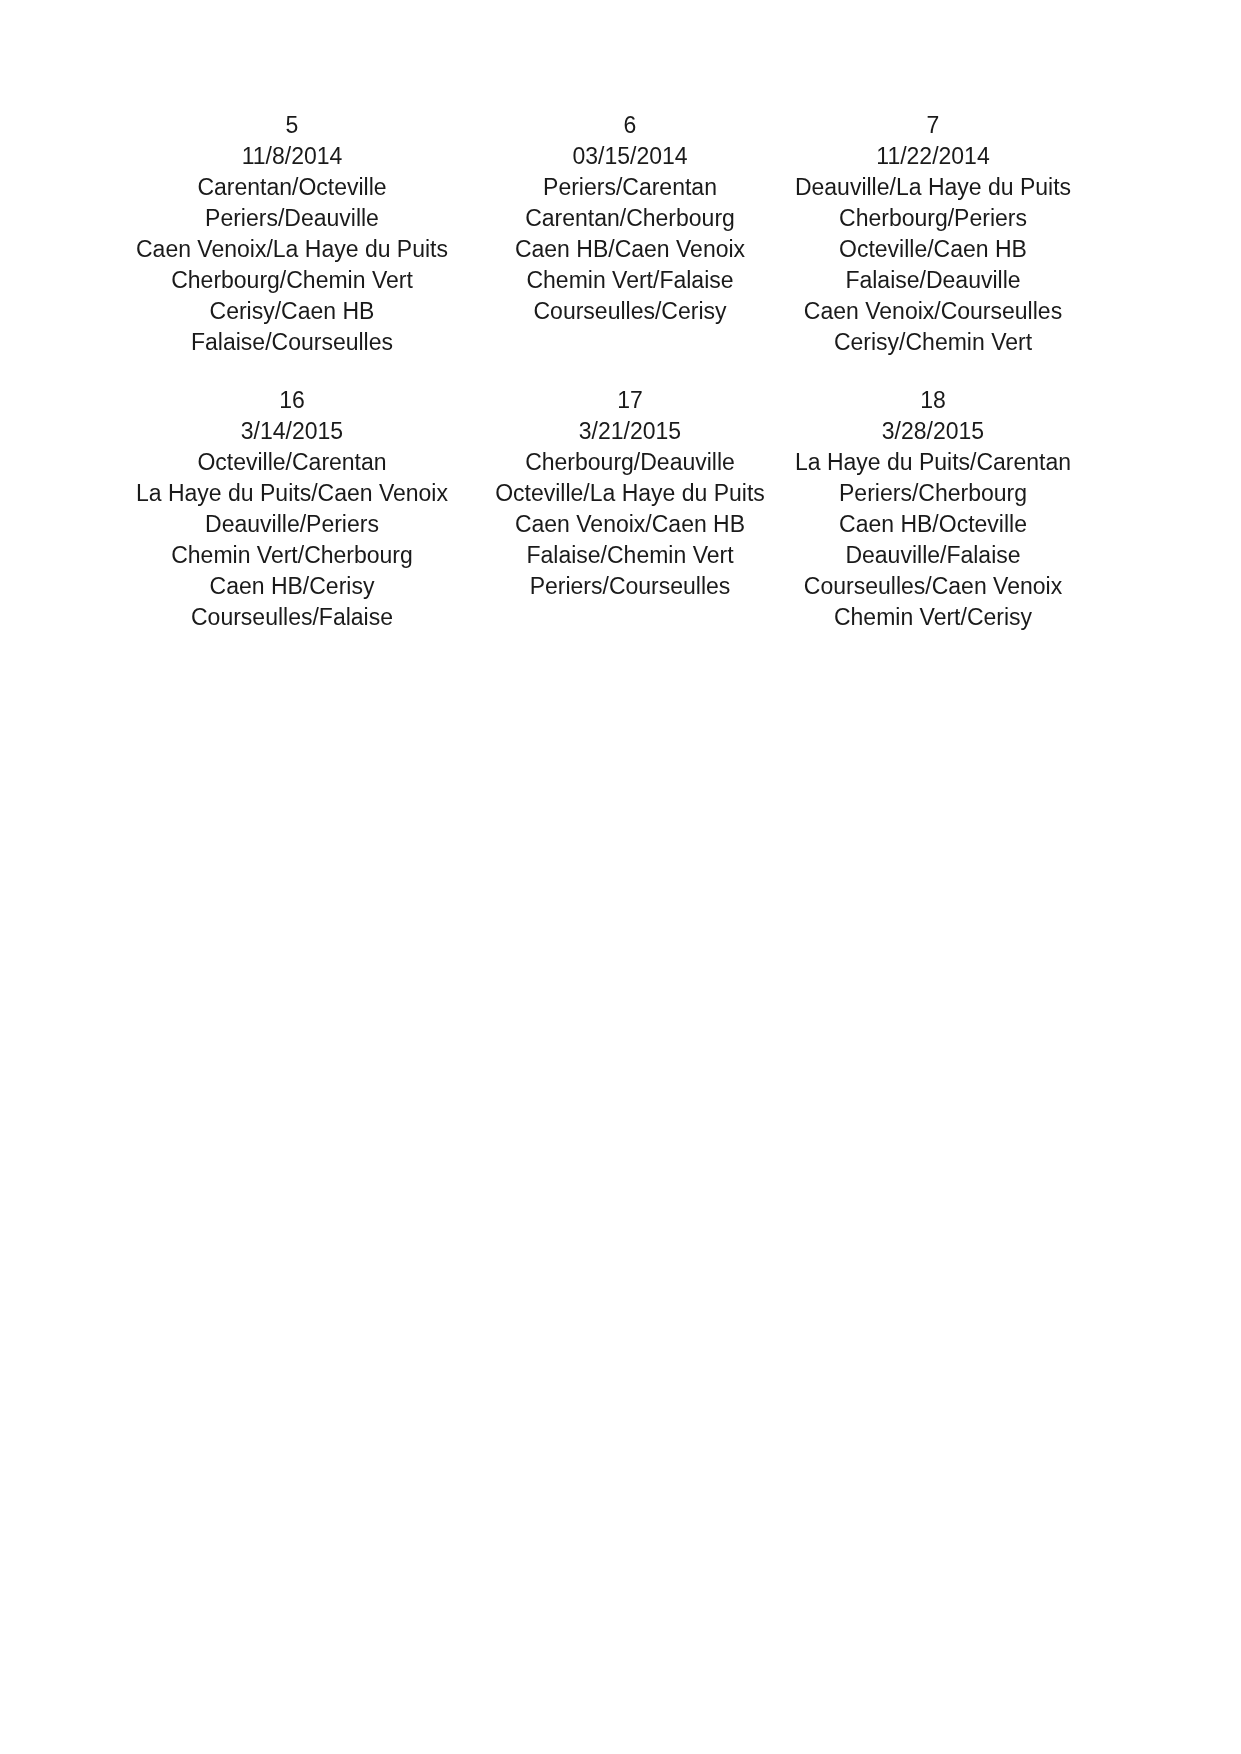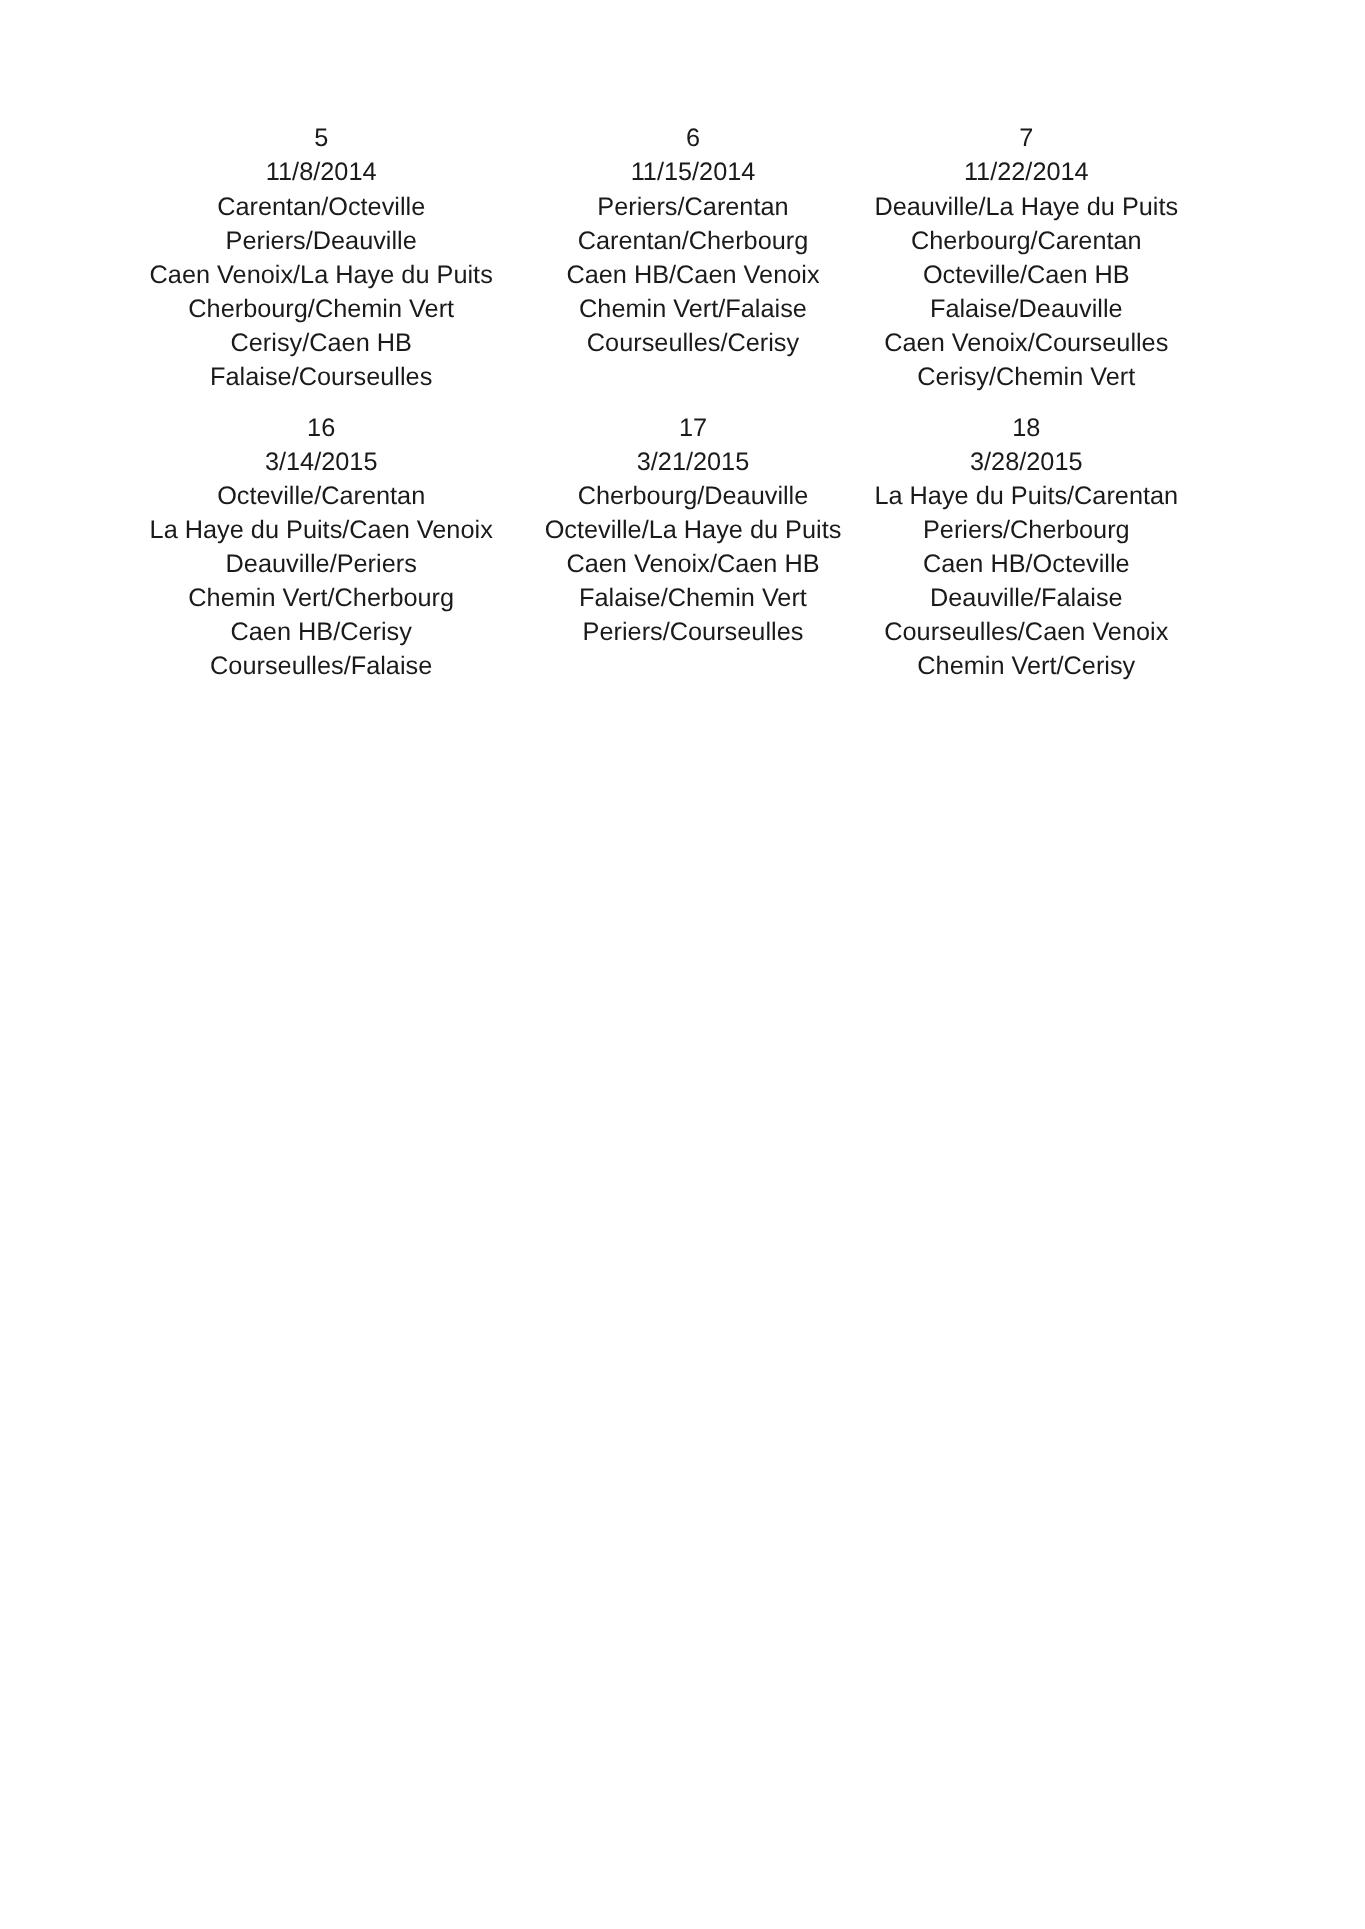--- a/index.html
+++ b/index.html
@@ -19,21 +19,21 @@
   .schedule {
     position: absolute;
     top: 110px;
     left: 112px;
   }
   .week-block {
     display: grid;
     grid-template-columns: 360px 316px 290px;
   }
   .week-block.second {
-    margin-top: 15px;
+    margin-top: 27px;
   }
   .week-col {
     text-align: center;
     font-size: 23px;
     line-height: 31px;
     white-space: nowrap;
   }
   .week-number, .week-date, .match-line {
     display: block;
   }
@@ -52,33 +52,33 @@
         <span class="match-line">Carentan/Octeville</span>
         <span class="match-line">Periers/Deauville</span>
         <span class="match-line">Caen Venoix/La Haye du Puits</span>
         <span class="match-line">Cherbourg/Chemin Vert</span>
         <span class="match-line">Cerisy/Caen HB</span>
         <span class="match-line">Falaise/Courseulles</span>
       </div>
 
       <div class="week-col">
         <span class="week-number">6</span>
-        <span class="week-date">11/15/2014</span>
+        <span class="week-date">03/15/2014</span>
         <span class="match-line">Periers/Carentan</span>
         <span class="match-line">Carentan/Cherbourg</span>
         <span class="match-line">Caen HB/Caen Venoix</span>
         <span class="match-line">Chemin Vert/Falaise</span>
         <span class="match-line">Courseulles/Cerisy</span>
       </div>
 
       <div class="week-col">
         <span class="week-number">7</span>
         <span class="week-date">11/22/2014</span>
         <span class="match-line">Deauville/La Haye du Puits</span>
-        <span class="match-line">Cherbourg/Carentan</span>
+        <span class="match-line">Cherbourg/Periers</span>
         <span class="match-line">Octeville/Caen HB</span>
         <span class="match-line">Falaise/Deauville</span>
         <span class="match-line">Caen Venoix/Courseulles</span>
         <span class="match-line">Cerisy/Chemin Vert</span>
       </div>
 
     </div>
 
     <div class="week-block second">
 

